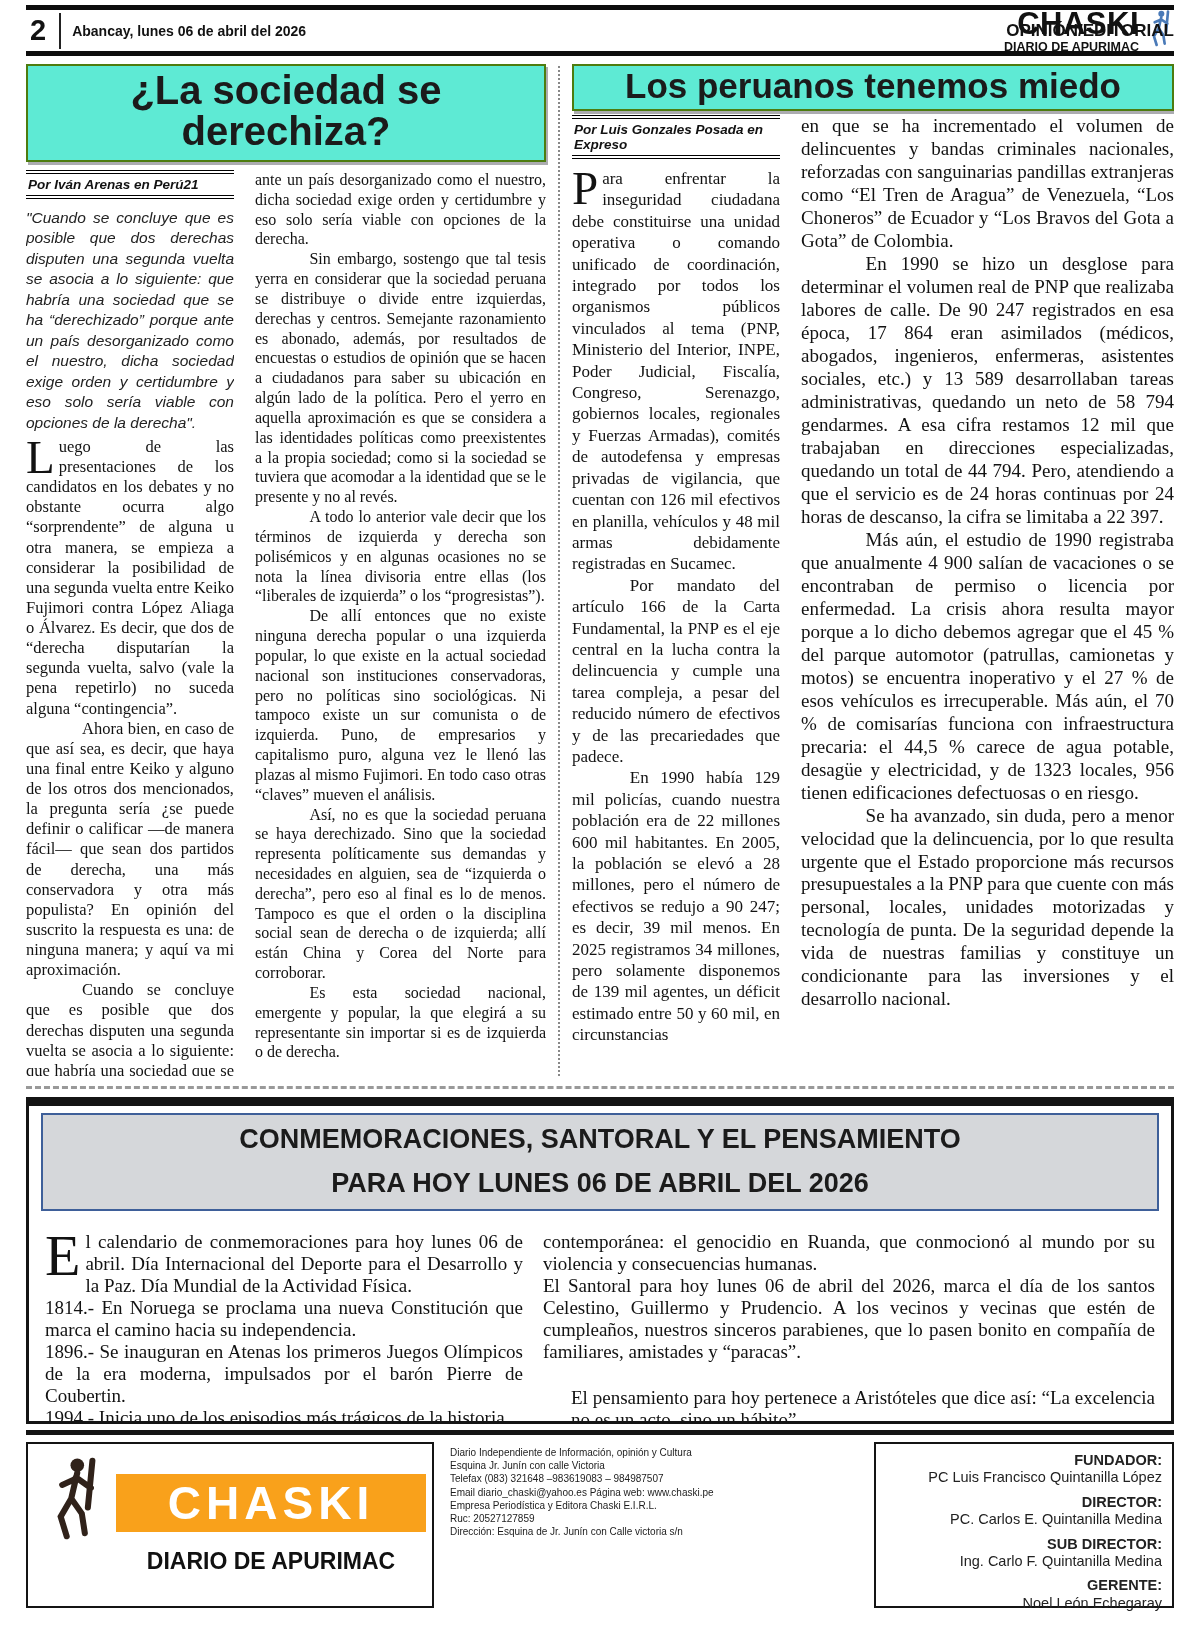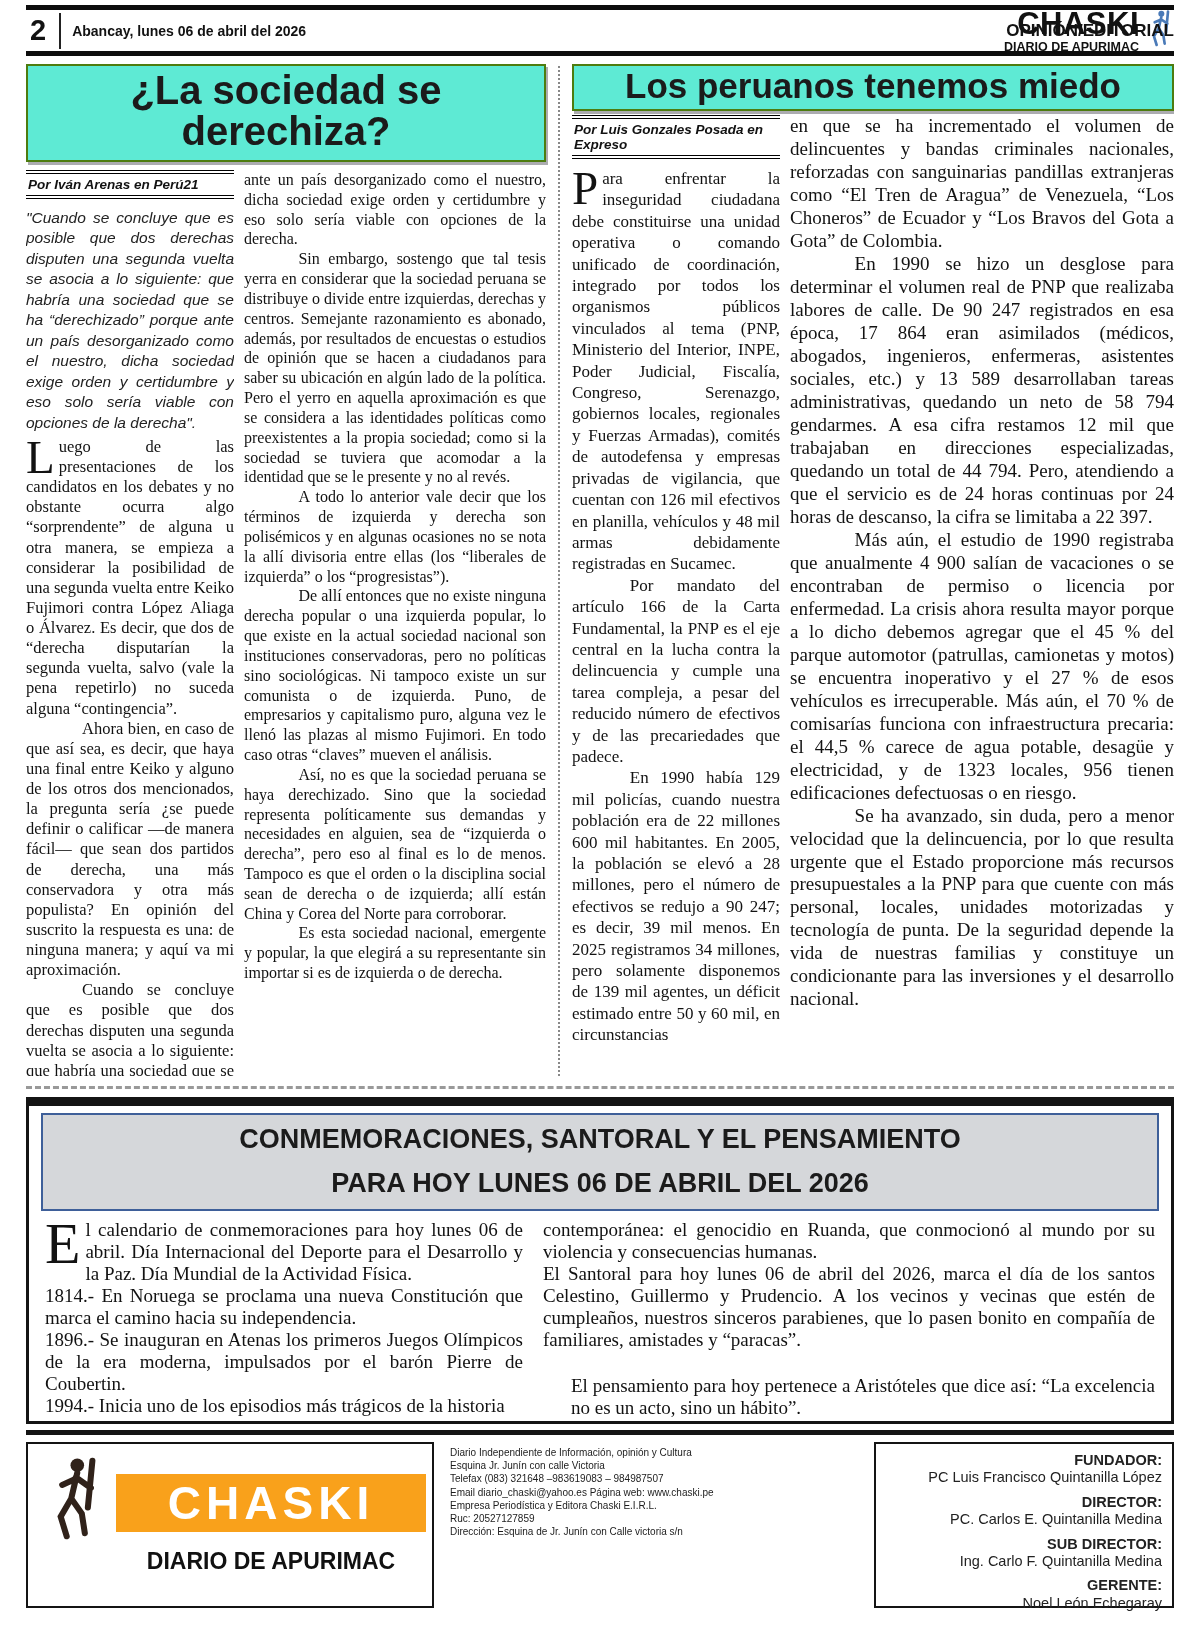--- a/index.html
+++ b/index.html
@@ -34,21 +34,21 @@
     text-align:center; font-family:"Liberation Sans", sans-serif; font-weight:bold; color:#1b1b1b;
   }
   .title-box.left  { font-size:40px; line-height:41px; padding:4px 0 8px; margin-bottom:8px; }
   .title-box.right { font-size:35px; line-height:38px; padding:1px 0 4px; margin-bottom:4px; }
 
   .byline {
     font-family:"Liberation Sans", sans-serif; font-style:italic; font-weight:bold; font-size:13.5px;
     border-top:4px double #000; border-bottom:4px double #000; padding:3px 2px 3px 2px; margin-bottom:9px;
   }
 
-  .cols { display:flex; gap:10px; overflow:hidden; }
+  .cols { display:flex; gap:21px; overflow:hidden; }
   .colA { width:208px; overflow:hidden; }
   .colB { flex:1; overflow:hidden; }
 
   p.body { text-align:justify; hyphens:auto; }
   .a1A p.body { font-size:16.5px; line-height:1.22; }
   .a1B p.body { font-size:16px;   line-height:1.24; }
   .a2A p.body { font-size:17px;   line-height:1.26; }
   .a2B p.body { font-size:19px;   line-height:1.21; }
   p.indent { text-indent:3.4em; }
 
@@ -57,21 +57,21 @@
     text-align:justify; color:#222; margin-bottom:4px; hyphens:auto;
   }
   .dropcap { float:left; font-size:47px; line-height:37px; padding:2px 4px 0 0; font-family:"Liberation Serif", serif; }
 
   
   .sep-dashed { border-top:3px dashed #999; margin:10px 0 8px; }
   .commem-box { border:3px solid #141414; border-top-width:9px; height:327px; padding:7px 12px; overflow:hidden; }
   .commem-title {
     background:#d5d7da; border:2px solid #3e5f99; text-align:center;
     font-family:"Liberation Sans", sans-serif; font-weight:bold; font-size:27px; line-height:44px;
-    padding:2px 0 4px; margin-bottom:8px; color:#1b1b1b;
+    padding:2px 0 4px; margin-bottom:20px; color:#1b1b1b;
   }
   .commem-cols { display:flex; gap:20px; padding:0 4px; }
   .commem-colA { width:478px; overflow:hidden; }
   .commem-colB { flex:1; overflow:hidden; }
   .commem-cols p { font-size:19px; line-height:1.16; text-align:justify; hyphens:auto; }
   .dropcap-big { float:left; font-size:58px; line-height:44px; padding:3px 5px 0 0; }
   .commem-gap { margin-top:24px;margin-left:28px; }
 
   
   .footer-rule { border-top:5px solid #141414; margin-top:6px; }
@@ -128,21 +128,21 @@
         <div class="colA a1A">
           <div class="byline">Por Iván Arenas en Perú21</div>
           <p class="quote">"Cuando se concluye que es posible que dos derechas disputen una segunda vuelta se asocia a lo siguiente: que habría una sociedad que se ha “derechizado” porque ante un país desorganizado como el nuestro, dicha sociedad exige orden y certidumbre y eso solo sería viable con opciones de la derecha".</p>
           <p class="body"><span class="dropcap">L</span><span>uego de las presentaciones de los candidatos en los debates y no obstante ocurra algo “sorprendente” de alguna u otra manera, se empieza a considerar la posibilidad de una segunda vuelta entre Keiko Fujimori contra López Aliaga o Álvarez. Es decir, que dos de “derecha disputarían la segunda vuelta, salvo (vale la pena repetirlo) no suceda alguna “contingencia”.</span></p>
           <p class="body indent">Ahora bien, en caso de que así sea, es decir, que haya una final entre Keiko y alguno de los otros dos mencionados, la pregunta sería ¿se puede definir o calificar —de manera fácil— que sean dos partidos de derecha, una más conservadora y otra más populista? En opinión del suscrito la respuesta es una: de ninguna manera; y aquí va mi aproximación.</p>
           <p class="body indent">Cuando se concluye que es posible que dos derechas disputen una segunda vuelta se asocia a lo siguiente: que habría una sociedad que se ha “derechizado” porque</p>
         </div>
         <div class="colB a1B">
           <p class="body">ante un país desorganizado como el nuestro, dicha sociedad exige orden y certidumbre y eso solo sería viable con opciones de la derecha.</p>
           <p class="body indent">Sin embargo, sostengo que tal tesis yerra en considerar que la sociedad peruana se distribuye o divide entre izquierdas, derechas y centros. Semejante razonamiento es abonado, además, por resultados de encuestas o estudios de opinión que se hacen a ciudadanos para saber su ubicación en algún lado de la política. Pero el yerro en aquella aproximación es que se considera a las identidades políticas como preexistentes a la propia sociedad; como si la sociedad se tuviera que acomodar a la identidad que se le presente y no al revés.</p>
-          <p class="body indent">A todo lo anterior vale decir que los términos de izquierda y derecha son polisémicos y en algunas ocasiones no se nota la allí divisoria entre ellas (los “liberales de izquierda” o los “progresistas”).</p>
+          <p class="body indent">A todo lo anterior vale decir que los términos de izquierda y derecha son polisémicos y en algunas ocasiones no se nota la línea divisoria entre ellas (los “liberales de izquierda” o los “progresistas”).</p>
           <p class="body indent">De allí entonces que no existe ninguna derecha popular o una izquierda popular, lo que existe en la actual sociedad nacional son instituciones conservadoras, pero no políticas sino sociológicas. Ni tampoco existe un sur comunista o de izquierda. Puno, de empresarios y capitalismo puro, alguna vez le llenó las plazas al mismo Fujimori. En todo caso otras “claves” mueven el análisis.</p>
           <p class="body indent">Así, no es que la sociedad peruana se haya derechizado. Sino que la sociedad representa políticamente sus demandas y necesidades en alguien, sea de “izquierda o derecha”, pero eso al final es lo de menos. Tampoco es que el orden o la disciplina social sean de derecha o de izquierda; allí están China y Corea del Norte para corroborar.</p>
           <p class="body indent">Es esta sociedad nacional, emergente y popular, la que elegirá a su representante sin importar si es de izquierda o de derecha.</p>
         </div>
       </div>
     </div>
 
     <div class="v-divider"></div>
 
     <div class="article-b">

